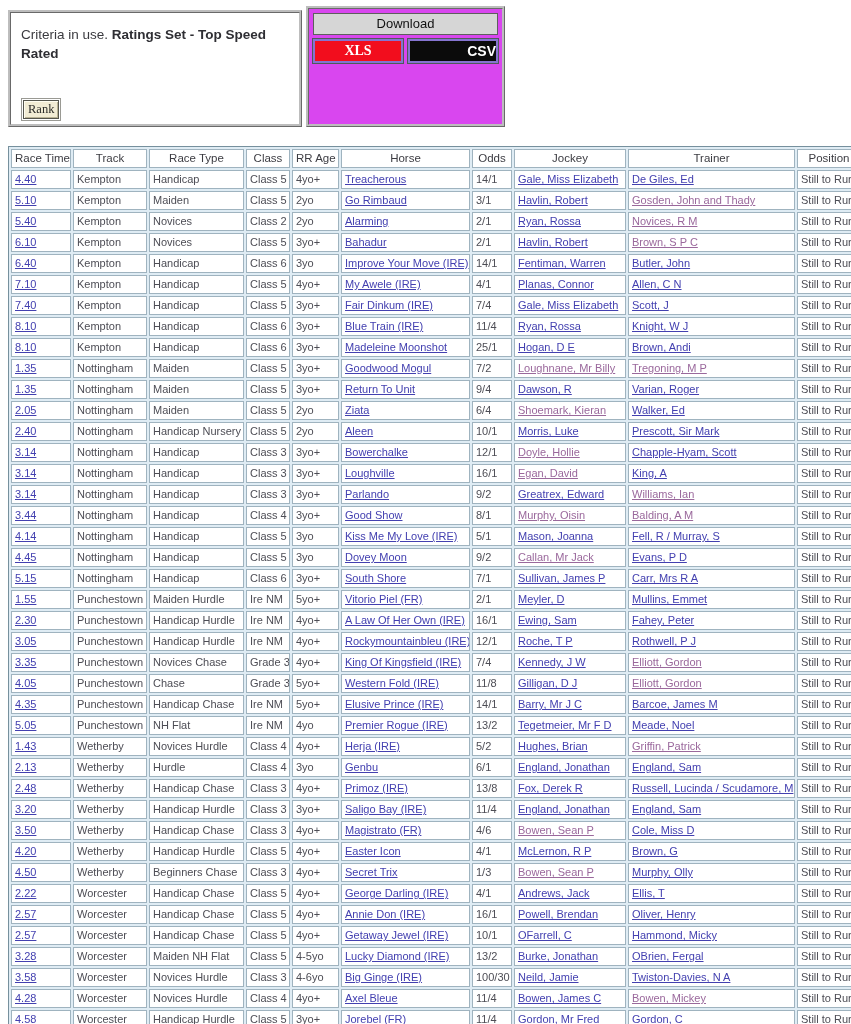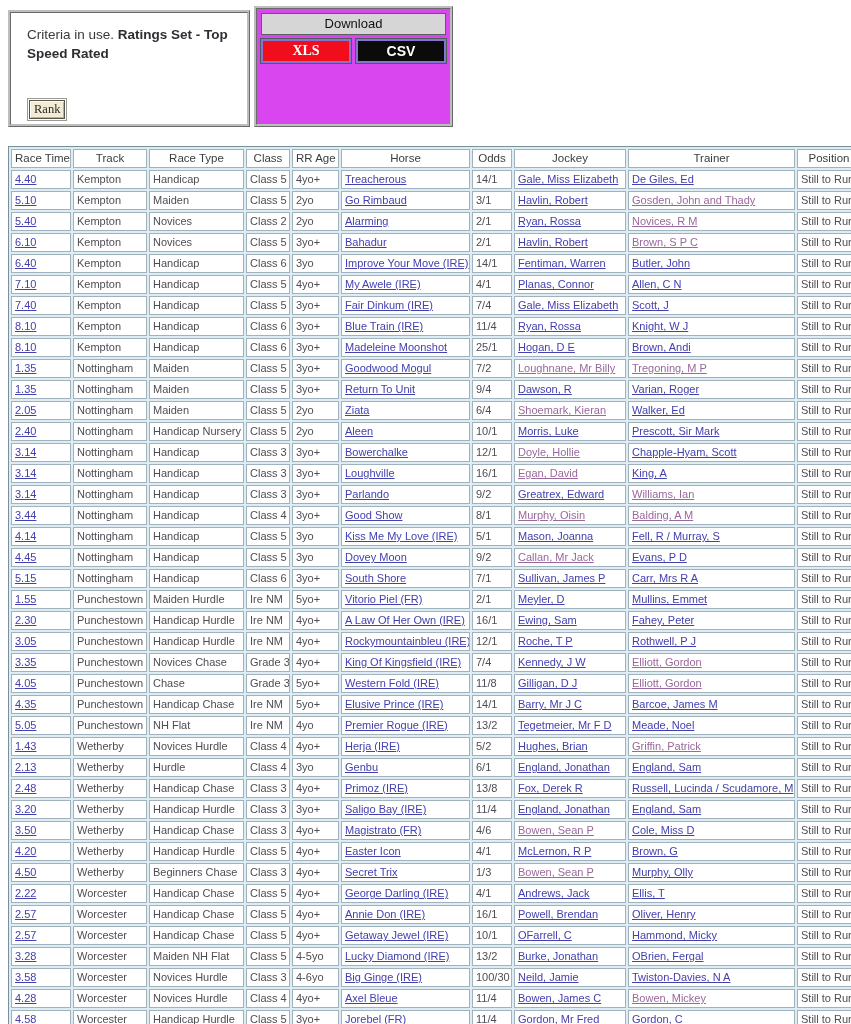--- a/index.html
+++ b/index.html
@@ -23,24 +23,24 @@
     color:var(--text);
     overflow:hidden;
   }
 
   
   .top-section{
     display:flex;align-items:flex-start;
     margin:10px 0 0 8px;gap:4px;
   }
   .criteria-box{
-    width:242px;height:117px;
+    width:294px;height:117px;
     border:3px ridge #bdbdbd;
     background:#fff;
-    padding:4px 4px 3px 16px;
+    padding:4px 4px 3px 10px;
     display:flex;flex-direction:column;
   }
   .criteria-text{
     font-size:13.5px;line-height:19px;color:#3a3a3f;
     margin-top:8px;
   }
   .criteria-text b{color:#2e2e33;}
   .btn-row{margin-top:7px;line-height:0;}
   .btn-row.first{margin-top:auto;}
   .btn-wrap{
@@ -78,21 +78,21 @@
     flex:1;
     font-family:"Liberation Sans", sans-serif;
     font-weight:bold;font-size:14px;line-height:16px;
     color:#ffffff;text-align:center;
     border:2px solid #8574d0;
     outline:1px solid #4f5a5a;
     padding:2px 0;
     cursor:pointer;
   }
   button.dl-btn.xls{background:var(--xls-red);font-family:Liberation Serif, serif;}
-  button.dl-btn.csv{background:var(--csv-black);}
+  button.dl-btn.csv{background:var(--csv-black);text-align:right;}
 
   
   table.races{
     margin:19px 0 0 8px;
     border-collapse:separate;
     border-spacing:2px;
     background:var(--table-bg);
     border:1px solid var(--table-outer);
     table-layout:fixed;
     width:836px;

